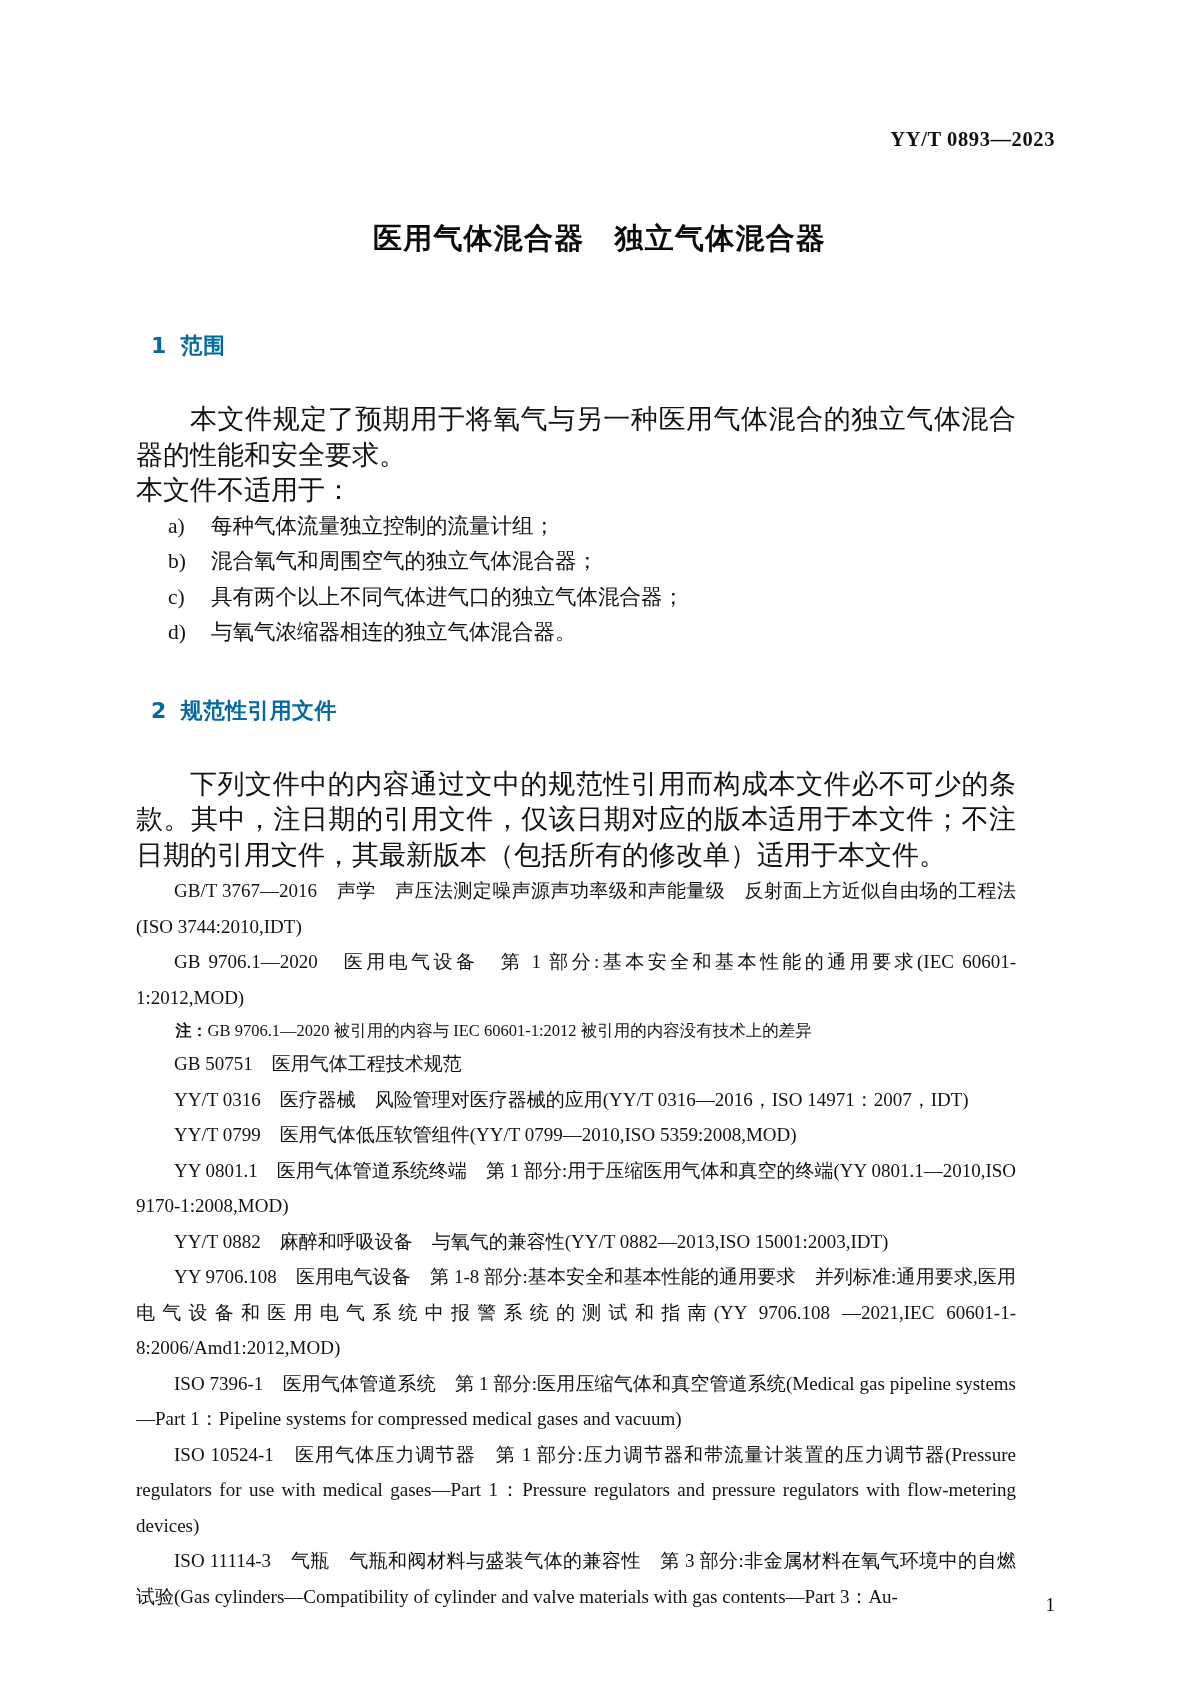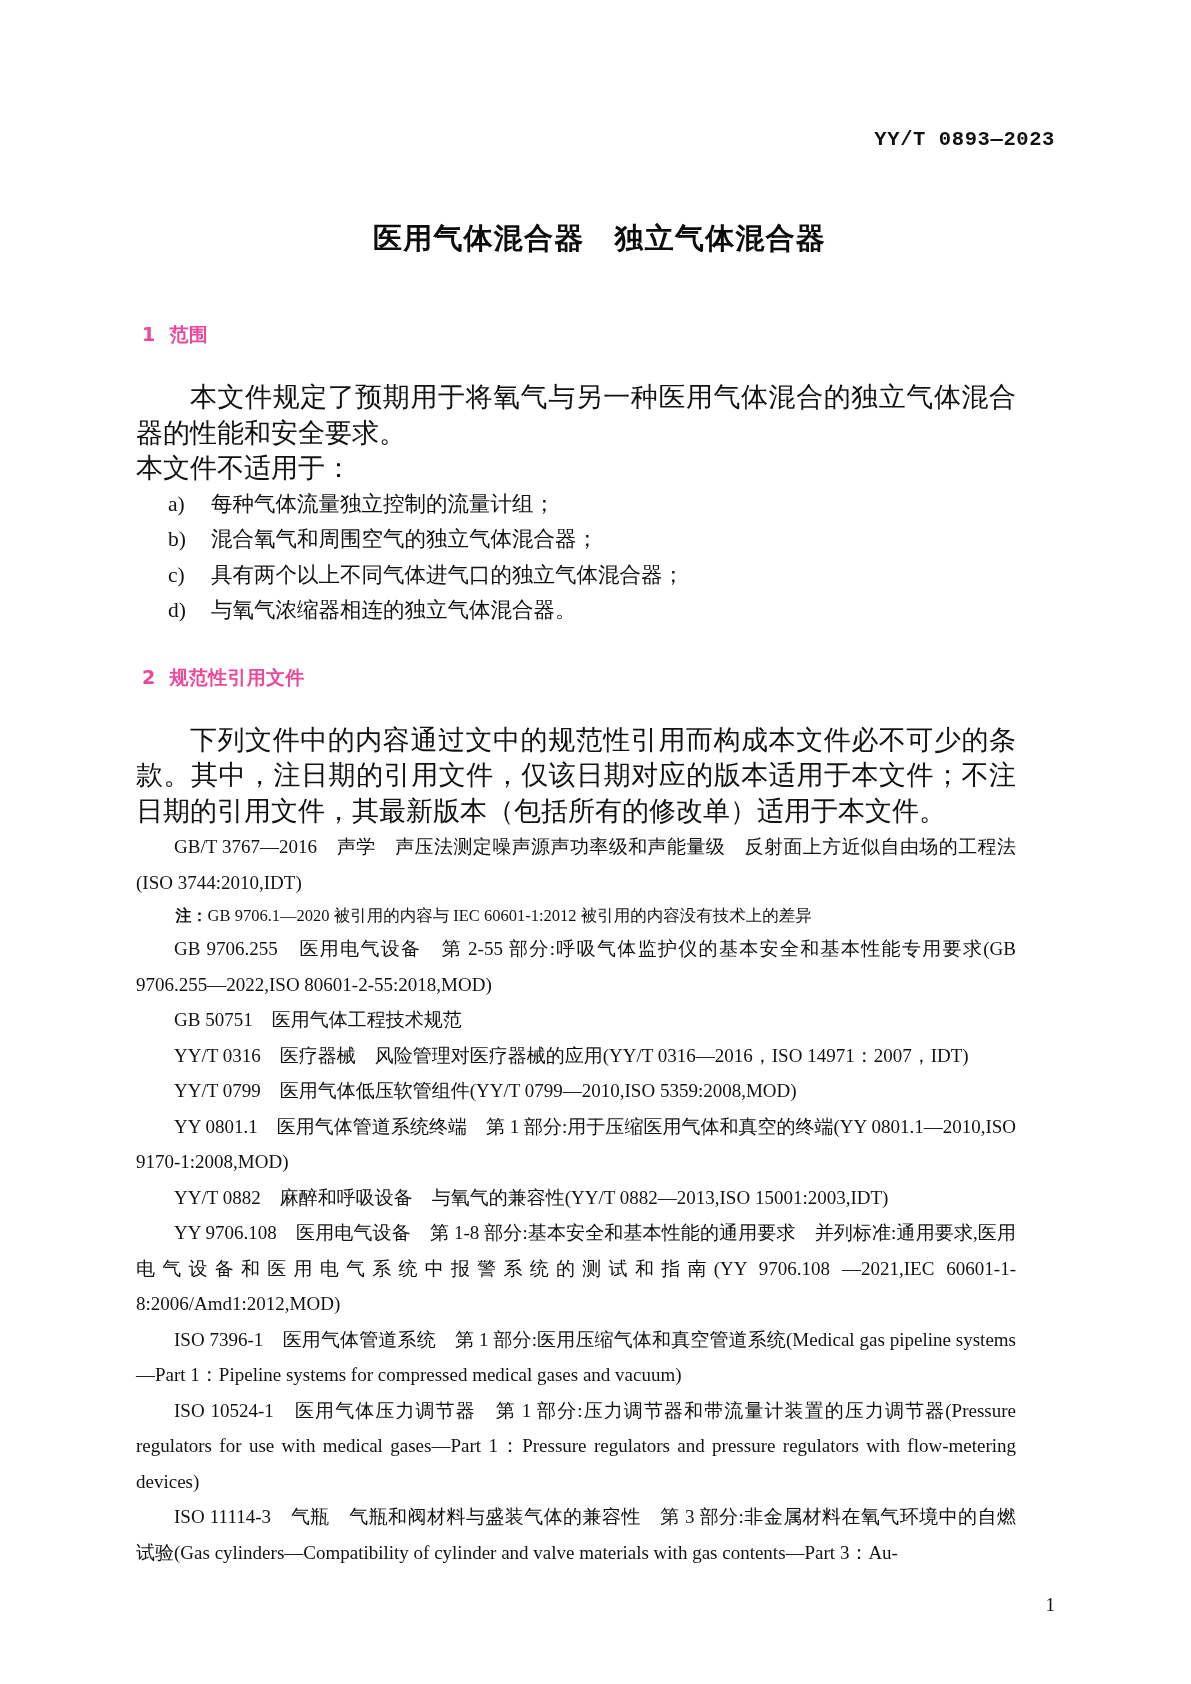--- a/index.html
+++ b/index.html
@@ -22,21 +22,21 @@
   
   .header-bar {
     position: absolute;
     top: 128px;
     left: 136px;
     right: 136px;
     height: 26px;
   }
   .header-code {
     float: right;
-    font-family: Liberation Mono, monospace;
+    font-family: Liberation Serif, serif;
     font-size: 20.5px;
     font-weight: bold;
     letter-spacing: 0.6px;
     color: #111;
   }
 
   
   .doc-title {
     position: absolute;
     top: 219px;
@@ -54,23 +54,23 @@
   .body-col {
     position: absolute;
     top: 316px;
     left: 136px;
     width: 880px;
   }
 
   h2.clause {
     font-family: "DejaVu Sans", "Liberation Sans", sans-serif;
     font-weight: bold;
-    font-size: 19px;
-    margin: 6px;
-    color: #ec4899;
+    font-size: 22px;
+    margin: 15px;
+    color: #0369a1;
     letter-spacing: 0.3px;
   }
   .clause-num { margin-right: 14px; }
 
   .gap-after-heading { height: 26px; }
   .gap-before-heading { height: 30px; }
 
   p.para {
     margin: 0;
     font-size: 27px;
@@ -171,24 +171,24 @@
     <div class="gap-before-heading"></div>
 
     <h2 class="clause">
       <span class="clause-num">2</span><span>规范性引用文件</span>
     </h2>
     <div class="gap-after-heading"></div>
 
     <p class="para indent">下列文件中的内容通过文中的规范性引用而构成本文件必不可少的条款。其中，注日期的引用文件，仅该日期对应的版本适用于本文件；不注日期的引用文件，其最新版本（包括所有的修改单）适用于本文件。</p>
 
     <p class="ref">GB/T 3767—2016　声学　声压法测定噪声源声功率级和声能量级　反射面上方近似自由场的工程法(ISO 3744:2010,IDT)</p>
+    <p class="ref">GB 9706.1—2020　医用电气设备　第 1 部分:基本安全和基本性能的通用要求(IEC 60601-1:2012,MOD)</p>
 
     <p class="note"><span class="note-label">注：</span><span>GB 9706.1—2020 被引用的内容与 IEC 60601-1:2012 被引用的内容没有技术上的差异</span></p>
 
-    <p class="ref">GB 9706.255　医用电气设备　第 2-55 部分:呼吸气体监护仪的基本安全和基本性能专用要求(GB 9706.255—2022,ISO 80601-2-55:2018,MOD)</p>
     <p class="ref">GB 50751　医用气体工程技术规范</p>
     <p class="ref">YY/T 0316　医疗器械　风险管理对医疗器械的应用(YY/T 0316—2016，ISO 14971：2007，IDT)</p>
     <p class="ref">YY/T 0799　医用气体低压软管组件(YY/T 0799—2010,ISO 5359:2008,MOD)</p>
     <p class="ref">YY 0801.1　医用气体管道系统终端　第 1 部分:用于压缩医用气体和真空的终端(YY 0801.1—2010,ISO 9170-1:2008,MOD)</p>
     <p class="ref">YY/T 0882　麻醉和呼吸设备　与氧气的兼容性(YY/T 0882—2013,ISO 15001:2003,IDT)</p>
     <p class="ref">YY 9706.108　医用电气设备　第 1-8 部分:基本安全和基本性能的通用要求　并列标准:通用要求,医用电气设备和医用电气系统中报警系统的测试和指南(YY 9706.108 —2021,IEC 60601-1-8:2006/Amd1:2012,MOD)</p>
     <p class="ref">ISO 7396-1　医用气体管道系统　第 1 部分:医用压缩气体和真空管道系统(Medical gas pipeline systems—Part 1：Pipeline systems for compressed medical gases and vacuum)</p>
     <p class="ref">ISO 10524-1　医用气体压力调节器　第 1 部分:压力调节器和带流量计装置的压力调节器(Pressure regulators for use with medical gases—Part 1：Pressure regulators and pressure regulators with flow-metering devices)</p>
     <p class="ref">ISO 11114-3　气瓶　气瓶和阀材料与盛装气体的兼容性　第 3 部分:非金属材料在氧气环境中的自燃试验(Gas cylinders—Compatibility of cylinder and valve materials with gas contents—Part 3：Au-</p>
 

